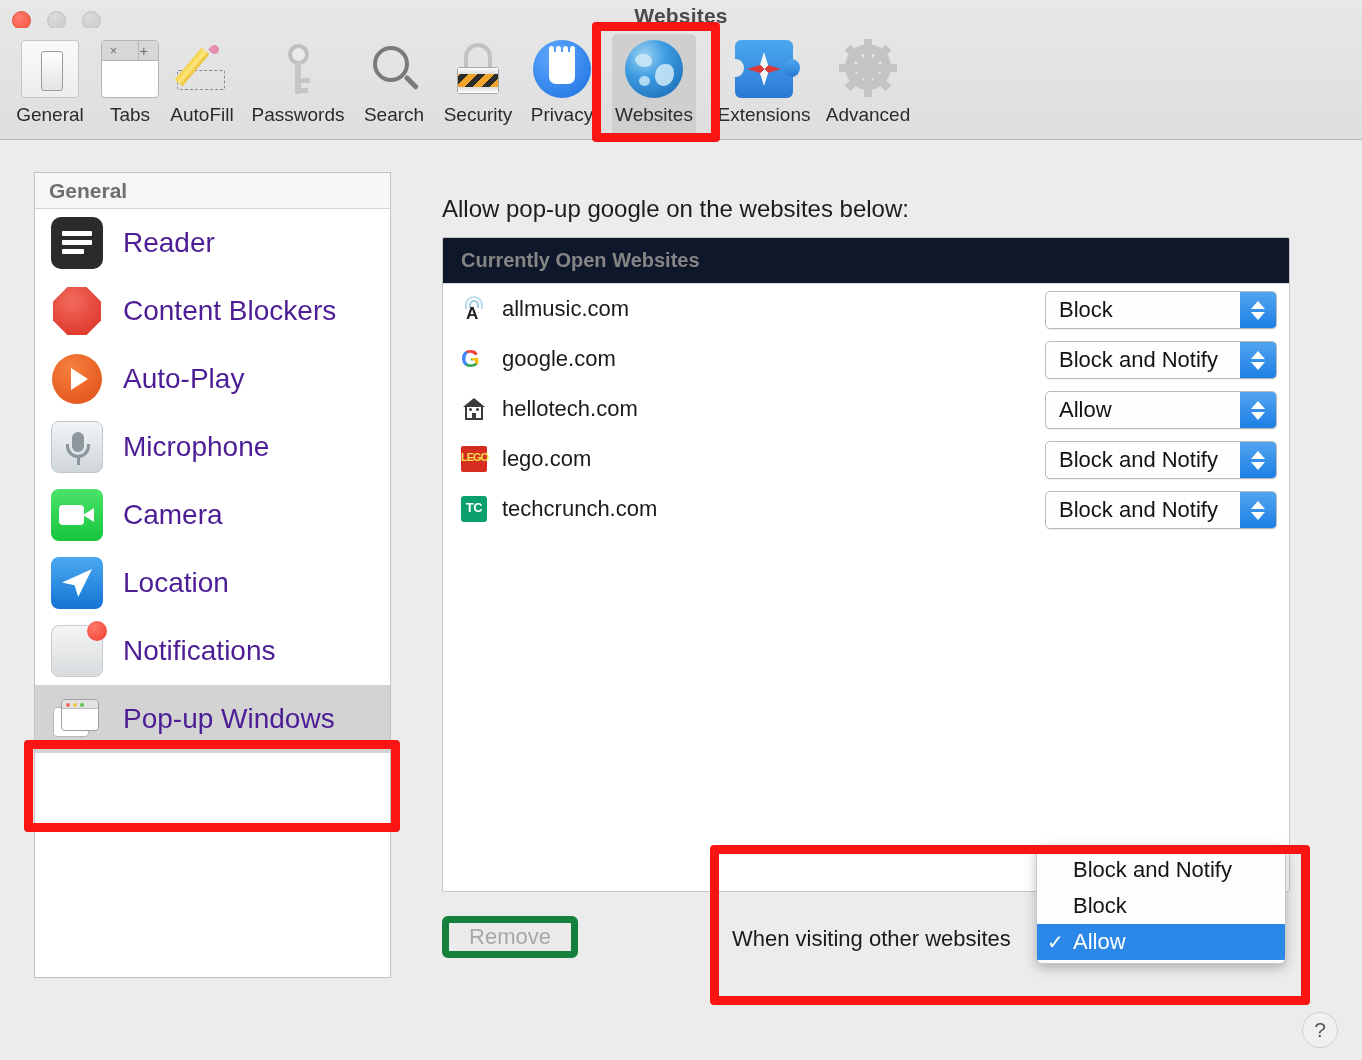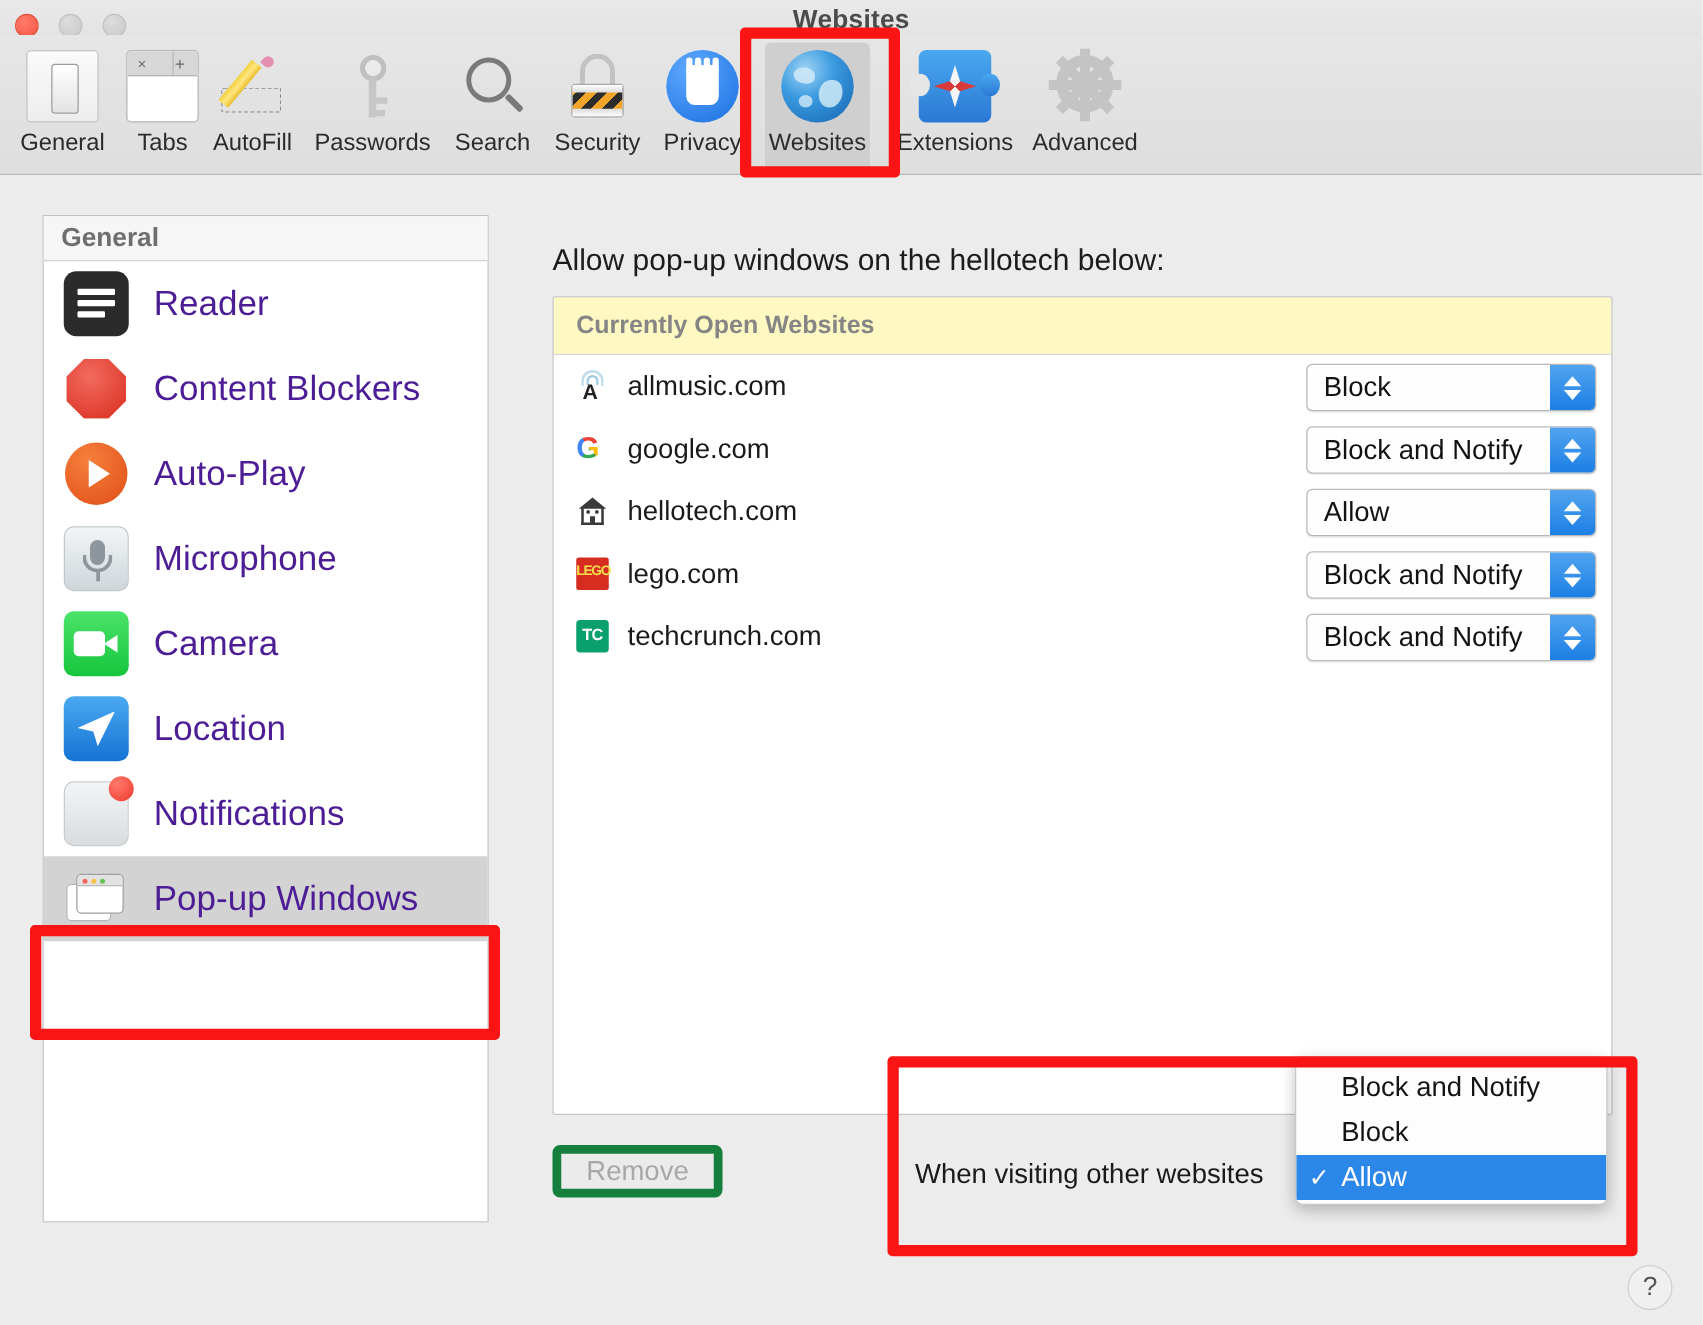--- a/index.html
+++ b/index.html
@@ -172,21 +172,21 @@
   }
   #content-head {
     position: absolute; left: 32px; top: 35px;
     font-size: 24px; color: #1c1c1c;
   }
   #list-box {
     position: absolute; left: 32px; top: 77px; width: 848px; height: 655px;
     background: #ffffff; border: 1px solid #c6c6c6; border-radius: 2px; overflow: hidden;
   }
   #list-head {
-    height: 46px; background: #fef9c3; border-bottom: 1px solid #d9d9d9;
+    height: 46px; background: #0f172a; border-bottom: 1px solid #d9d9d9;
     display: flex; align-items: center; padding-left: 18px;
   }
   #list-head .t { font-size: 20px; font-weight: bold; color: #858585; }
   .site-row {
     height: 50px; display: flex; align-items: center; padding: 0 0 0 18px; position: relative;
   }
   .site-name { font-size: 22px; color: #1a1a1a; margin-left: 15px; }
   .fav { width: 26px; height: 26px; position: relative; flex: 0 0 26px; }
 
   .fav-allmusic .wave{position:absolute;left:4px;top:0;width:18px;height:13px;
@@ -431,21 +431,21 @@
             <div class="d" style="left:4px;background:#f4685c"></div>
             <div class="d" style="left:11px;background:#f5c249"></div>
             <div class="d" style="left:18px;background:#62c554"></div>
           </div>
         </div>
         <span class="s-label">Pop-up Windows</span>
       </div>
     </div>
 
     <div id="content">
-      <div id="content-head">Allow pop-up windows on the hellotech below:</div>
+      <div id="content-head">Allow pop-up google on the websites below:</div>
 
       <div id="list-box">
         <div id="list-head">
           <span class="t">Currently Open Websites</span>
         </div>
 
         <div class="site-row">
           <div class="fav fav-allmusic">
             <div class="wave"></div>
               <div class="wave2"></div>

